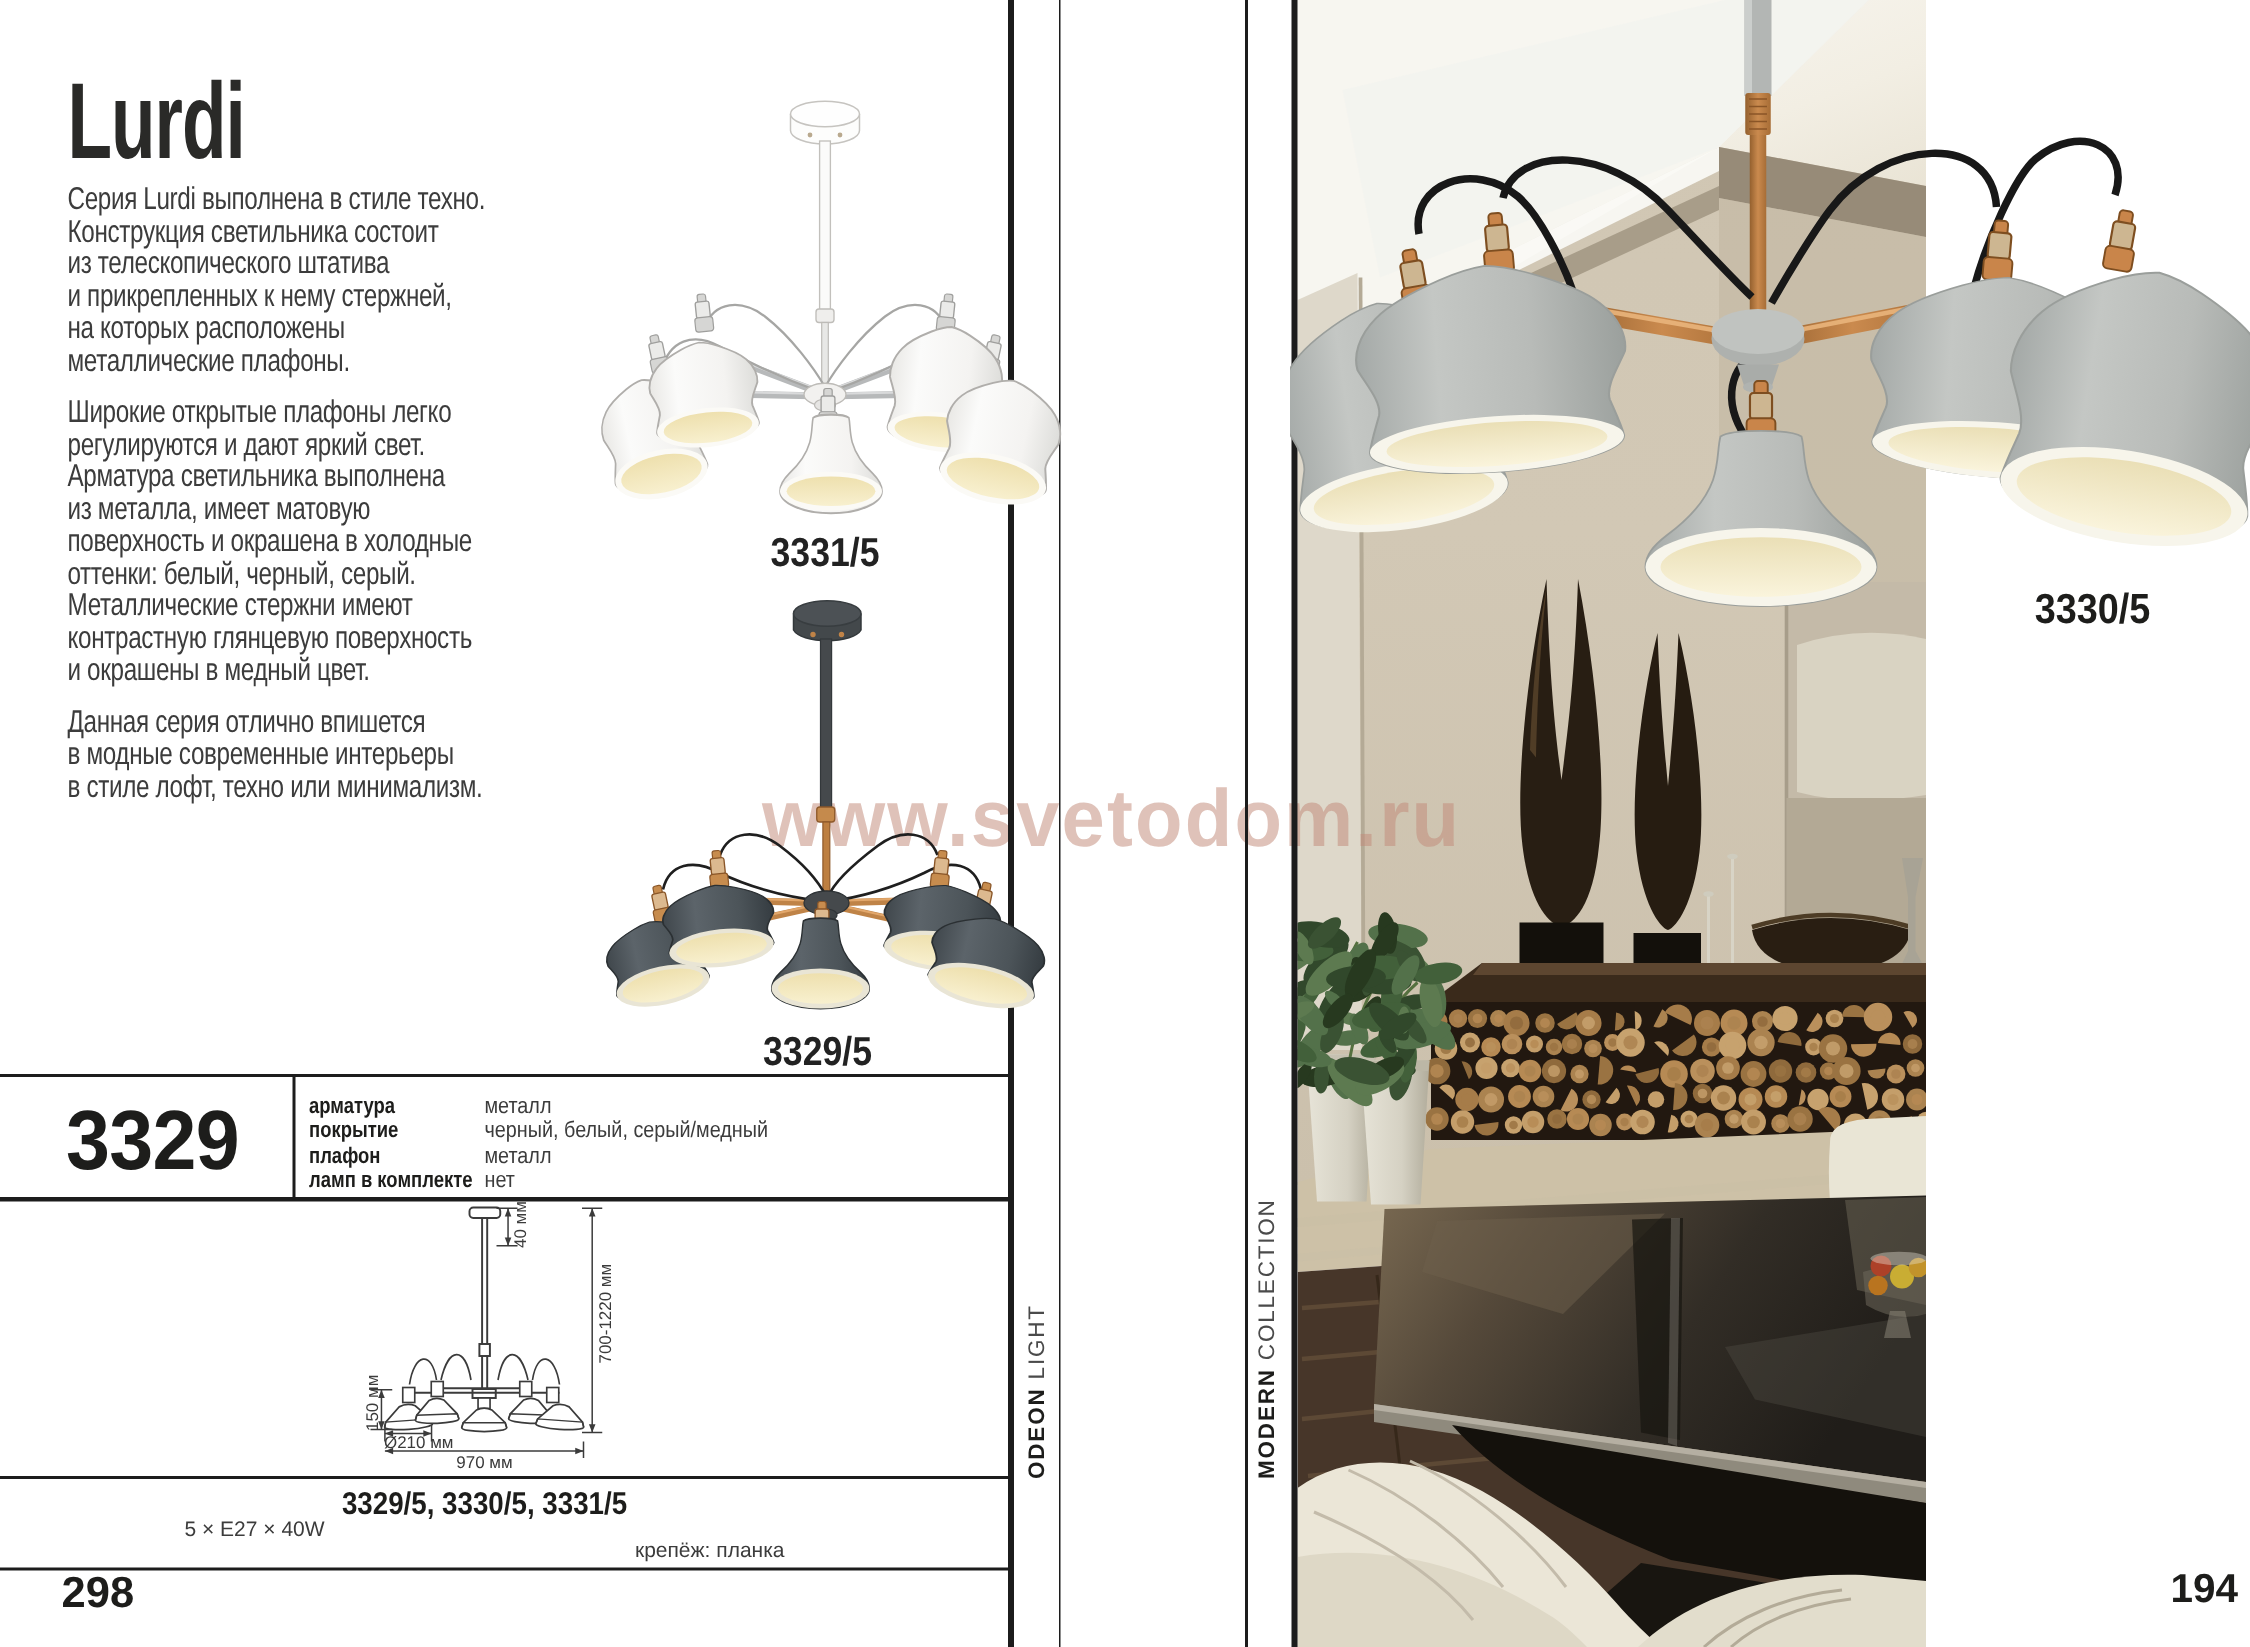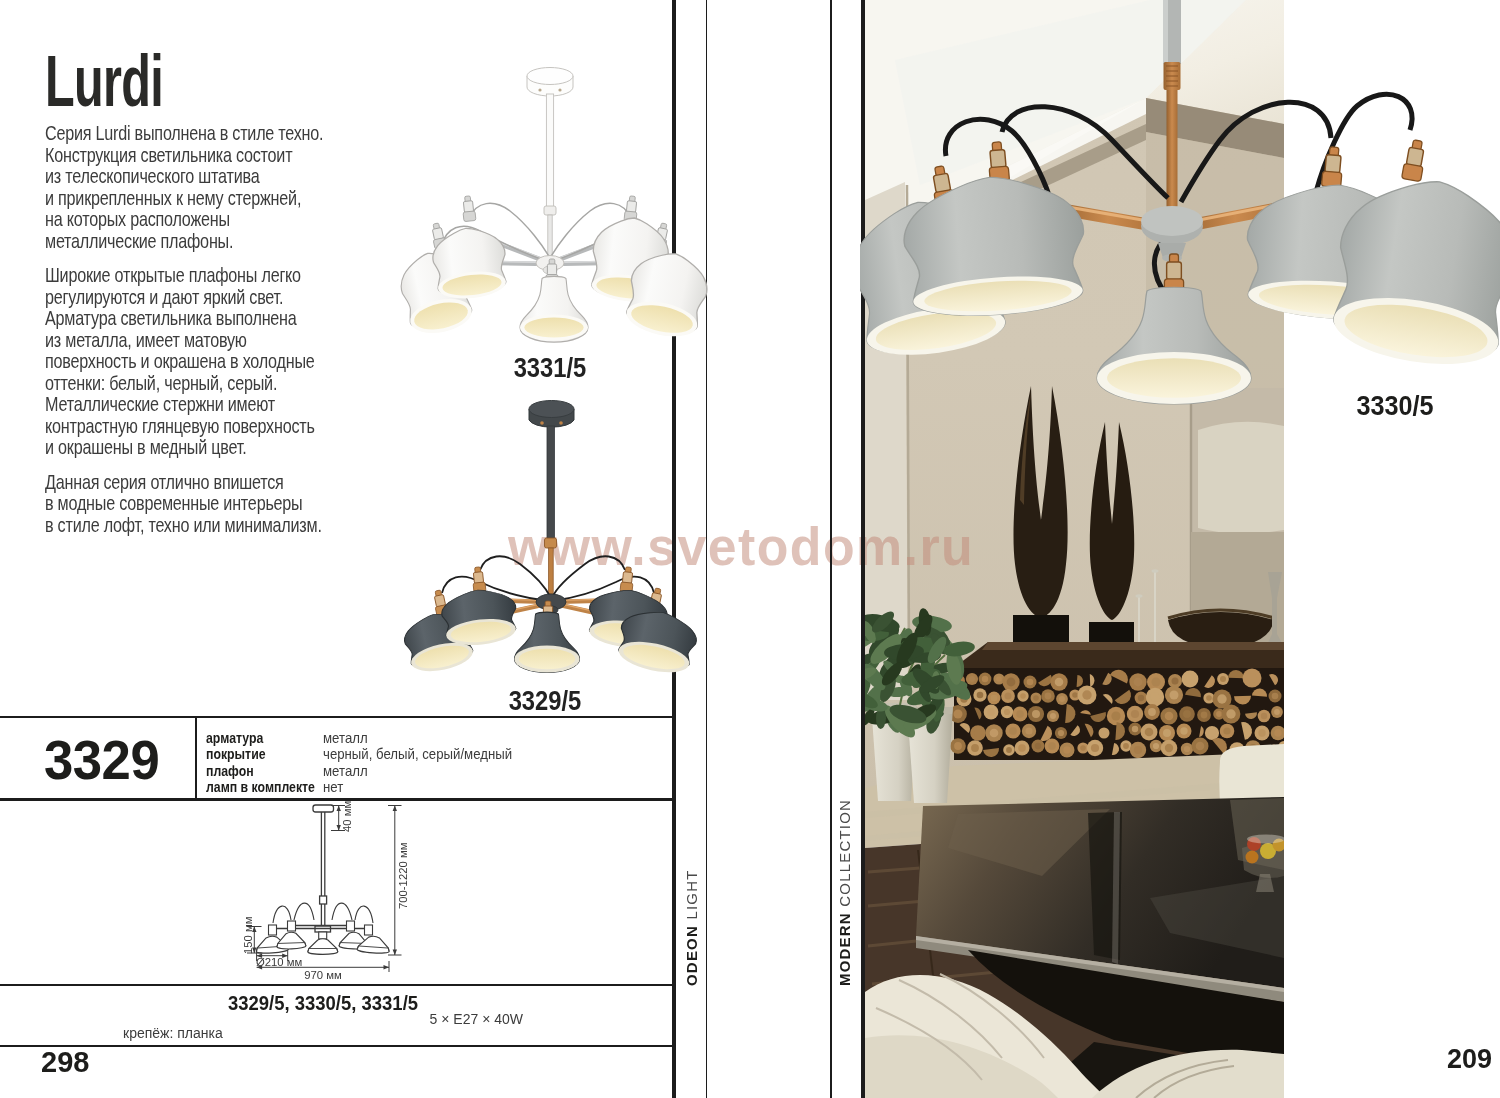--- a/index.html
+++ b/index.html
@@ -359,29 +359,29 @@
 
 <text x="256" y="965.5" style="font-family:'Liberation Sans',sans-serif;font-size:11.3px;fill:#3b3b3b;">Ø210 мм</text>
 
 <text x="323" y="978.5" style="font-family:'Liberation Sans',sans-serif;font-size:11.3px;fill:#3b3b3b;" text-anchor="middle">970 мм</text>
 </svg>
 
 <div class="rule" style="left:0;top:983.5px;width:672px;height:2.6px;"></div>
 
 <div class="abs" style="left:123px;top:991px;width:400px;text-align:center;font-size:21px;font-weight:bold;color:#1d1d1b;transform:scaleX(0.88);z-index:5;">3329/5, 3330/5, 3331/5</div>
 
-<div class="abs" style="left:123px;top:1011px;width:400px;text-align:right;font-size:14px;color:#3c3c3c;z-index:5;">5 × E27 × 40W</div>
-
-<div class="abs" style="left:123px;top:1025px;width:400px;text-align:left;font-size:14px;color:#3c3c3c;z-index:5;">крепёж: планка</div>
+<div class="abs" style="left:123px;top:1011px;width:400px;text-align:left;font-size:14px;color:#3c3c3c;z-index:5;">5 × E27 × 40W</div>
+
+<div class="abs" style="left:123px;top:1025px;width:400px;text-align:right;font-size:14px;color:#3c3c3c;z-index:5;">крепёж: планка</div>
 
 <div class="rule" style="left:0;top:1045px;width:672px;height:1.6px;"></div>
 
 <div class="abs" style="left:41px;top:1046px;font-size:29px;font-weight:bold;color:#1d1d1b;z-index:5;">298</div>
 
-<div class="abs" style="left:1447px;top:1044px;font-size:27px;font-weight:bold;color:#1d1d1b;z-index:8;">209</div>
+<div class="abs" style="left:1447px;top:1044px;font-size:27px;font-weight:bold;color:#1d1d1b;z-index:8;">194</div>
 
 <div class="rule" style="left:671.5px;top:0;width:4px;height:1098px;"></div>
 
 <div class="rule" style="left:705.5px;top:0;width:1.6px;height:1098px;"></div>
 
 <div class="rule" style="left:830px;top:0;width:1.6px;height:1098px;"></div>
 
 <div class="rule" style="left:860.5px;top:0;width:4.2px;height:1098px;"></div>
 
 <div class="abs" style="left:683px;top:986px;transform:rotate(-90deg);transform-origin:0 0;font-size:15px;letter-spacing:1.2px;color:#1d1d1b;white-space:nowrap;z-index:5;"><b>ODEON</b> <span style="color:#4a4a4a;">LIGHT</span></div>

